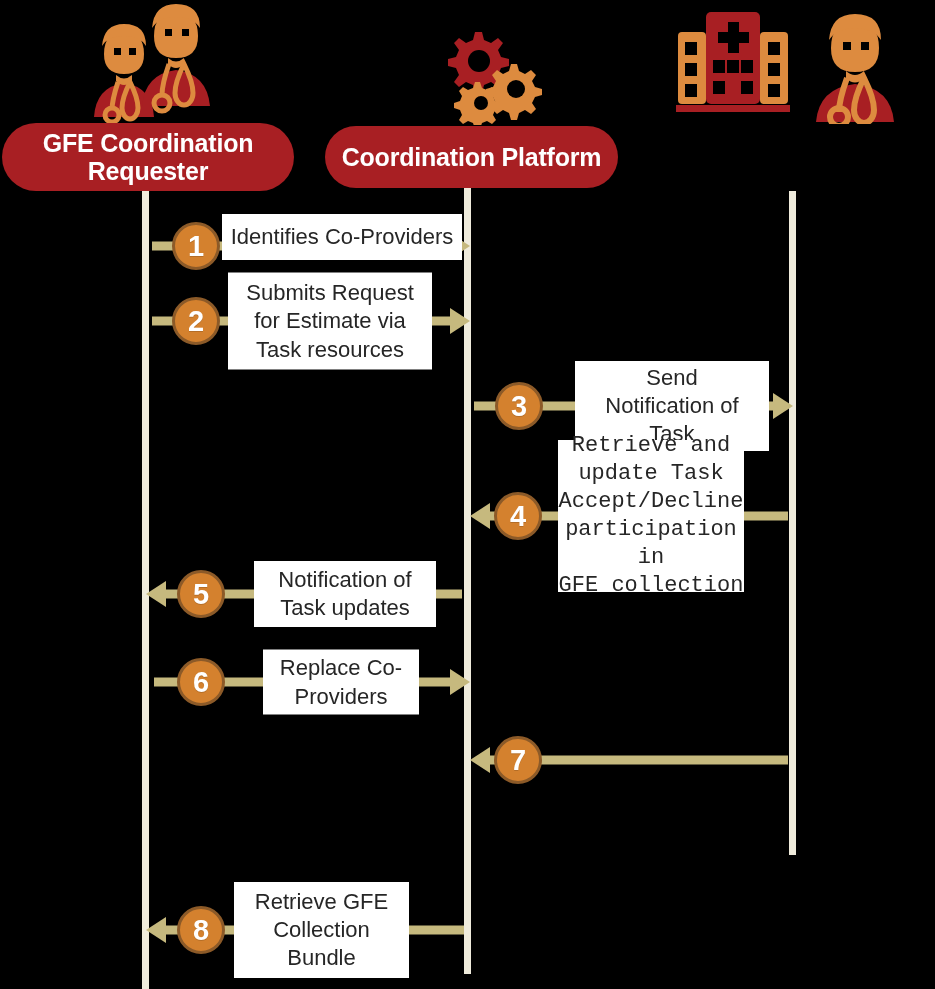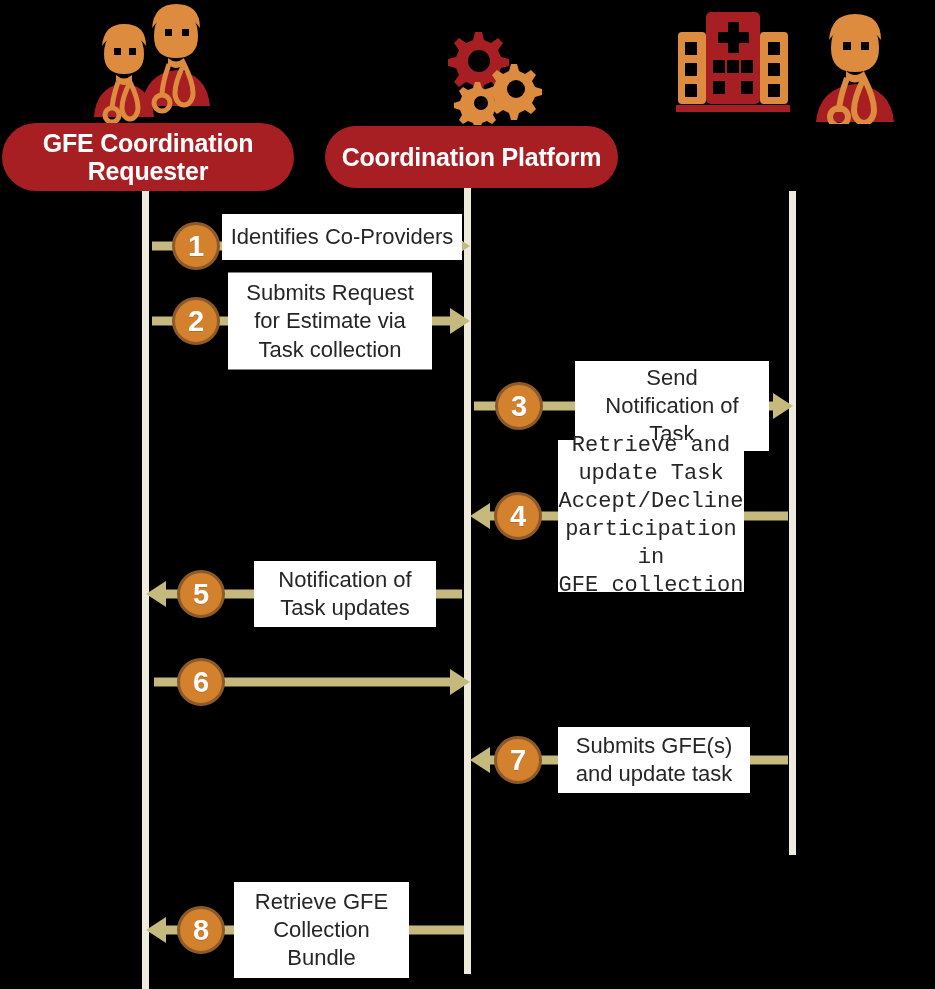--- a/index.html
+++ b/index.html
@@ -196,21 +196,21 @@
     <div class="arrowhead right" style="left:308px;"></div>
     <div class="msg-label" style="left:80px;width:240px;height:46px;top:-8px;transform:none;font-size:22px;">Identifies Co-Providers</div>
     <div class="step-badge" style="left:30px;">1</div>
   </div>
 
   <div class="msg" style="left:142px;top:297px;width:330px;height:48px;">
     <div class="msg-line" style="left:10px;width:305px;"></div>
     <div class="arrowhead right" style="left:308px;"></div>
     <div class="msg-label" style="left:86px;width:204px;height:97px;font-size:22px;">Submits Request
 for Estimate via
-Task collection</div>
+Task resources</div>
     <div class="step-badge" style="left:30px;">2</div>
   </div>
 
   <div class="msg" style="left:466px;top:382px;width:332px;height:48px;">
     <div class="msg-line" style="left:8px;width:306px;"></div>
     <div class="arrowhead right" style="left:307px;"></div>
     <div class="msg-label" style="left:109px;width:194px;height:90px;font-size:22px;">Send
 Notification of
 Task</div>
     <div class="step-badge" style="left:29px;">3</div>
@@ -231,28 +231,28 @@
     <div class="msg-line" style="left:22px;width:296px;"></div>
     <div class="arrowhead left" style="left:2px;"></div>
     <div class="msg-label" style="left:110px;width:182px;height:66px;font-size:22px;">Notification of
 Task updates</div>
     <div class="step-badge" style="left:33px;">5</div>
   </div>
 
   <div class="msg" style="left:144px;top:658px;width:328px;height:48px;">
     <div class="msg-line" style="left:10px;width:303px;"></div>
     <div class="arrowhead right" style="left:306px;"></div>
+    <div class="msg-label" style="left:119px;width:156px;height:65px;font-size:22px;">Replace Co-
+Providers</div>
     <div class="step-badge" style="left:33px;">6</div>
   </div>
 
   <div class="msg" style="left:466px;top:736px;width:332px;height:48px;">
     <div class="msg-line" style="left:22px;width:300px;"></div>
     <div class="arrowhead left" style="left:4px;"></div>
-    <div class="msg-label" style="left:92px;width:192px;height:66px;font-size:22px;">Submits GFE(s)
-and update task</div>
     <div class="step-badge" style="left:28px;">7</div>
   </div>
 
   <div class="msg" style="left:144px;top:906px;width:328px;height:48px;">
     <div class="msg-line" style="left:22px;width:298px;"></div>
     <div class="arrowhead left" style="left:2px;"></div>
     <div class="msg-label" style="left:90px;width:175px;height:96px;font-size:22px;">Retrieve GFE
 Collection
 Bundle</div>
     <div class="step-badge" style="left:33px;">8</div>

